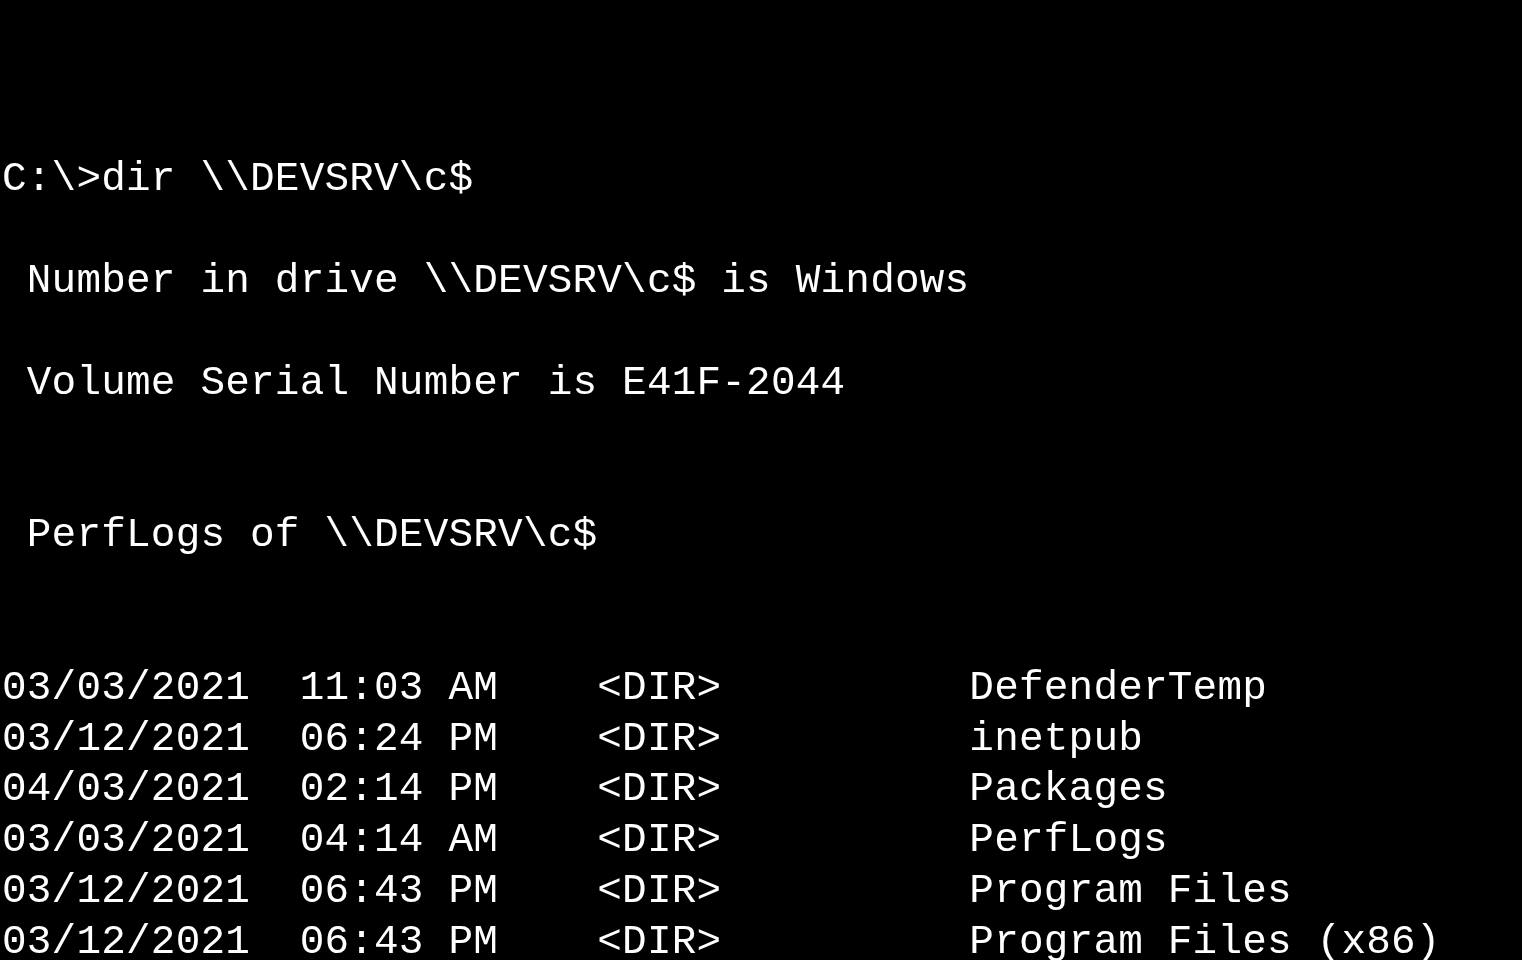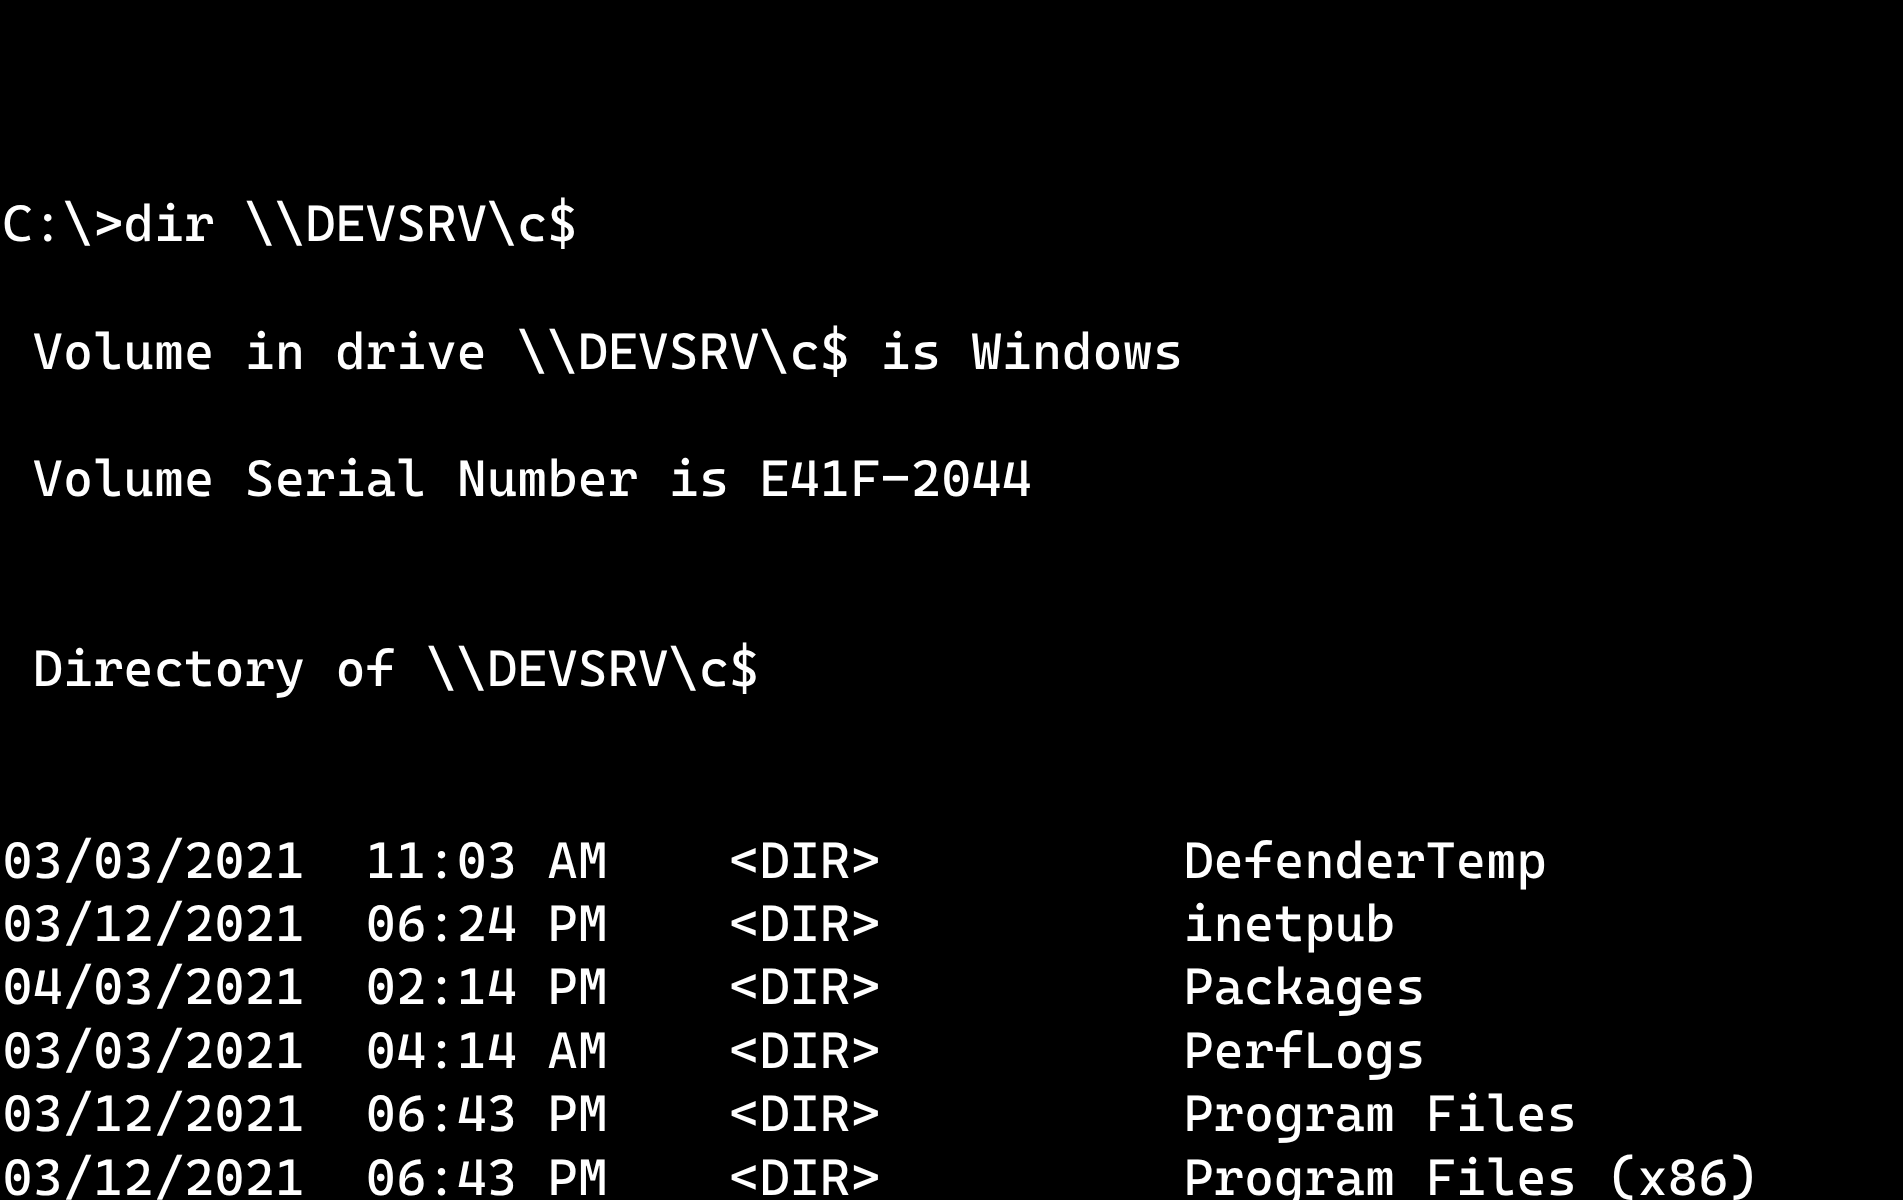--- a/index.html
+++ b/index.html
@@ -1,38 +1,38 @@
 <!DOCTYPE html>
 <html><head>
   <meta charset="utf-8">
   <style>
-    * { margin: 0; padding: 0; box-sizing: border-box; }
+    * { margin: 0; padding: 0; box-sizing: border-box; font-family: Liberation Mono, monospace; }
     body {
       background: #000;
       color: #fff;
       font-family: "Cascadia Mono", "Consolas", "Courier New", monospace;
       font-size: 41px;
       line-height: 1.24;
       letter-spacing: 0.2px;
       white-space: pre;
       padding: 2px 2px;
       width: 1522px;
       height: 960px;
       overflow: hidden;
     }
     .line { display: block; }
   </style>
 </head>
 <body>
 
 
 <span class="line"><span>C:\&gt;</span><span>dir \\DEVSRV\c$</span></span>
-<span class="line"> Volume in drive \\DEVSRV\c$ is Windows</span>
+<span class="line"> Number in drive \\DEVSRV\c$ is Windows</span>
 <span class="line"> Volume Serial Number is E41F-2044</span>
 <span class="line"></span>
-<span class="line"> Directory of \\DEVSRV\c$</span>
+<span class="line"> PerfLogs of \\DEVSRV\c$</span>
 <span class="line"></span>
 <div id="entries"><span class="line">03/03/2021  11:03 AM    &lt;DIR&gt;          DefenderTemp</span><span class="line">03/12/2021  06:24 PM    &lt;DIR&gt;          inetpub</span><span class="line">04/03/2021  02:14 PM    &lt;DIR&gt;          Packages</span><span class="line">03/03/2021  04:14 AM    &lt;DIR&gt;          PerfLogs</span><span class="line">03/12/2021  06:43 PM    &lt;DIR&gt;          Program Files</span><span class="line">03/12/2021  06:43 PM    &lt;DIR&gt;          Program Files (x86)</span></div>
 
 
 
 
 
 
 </body></html>

